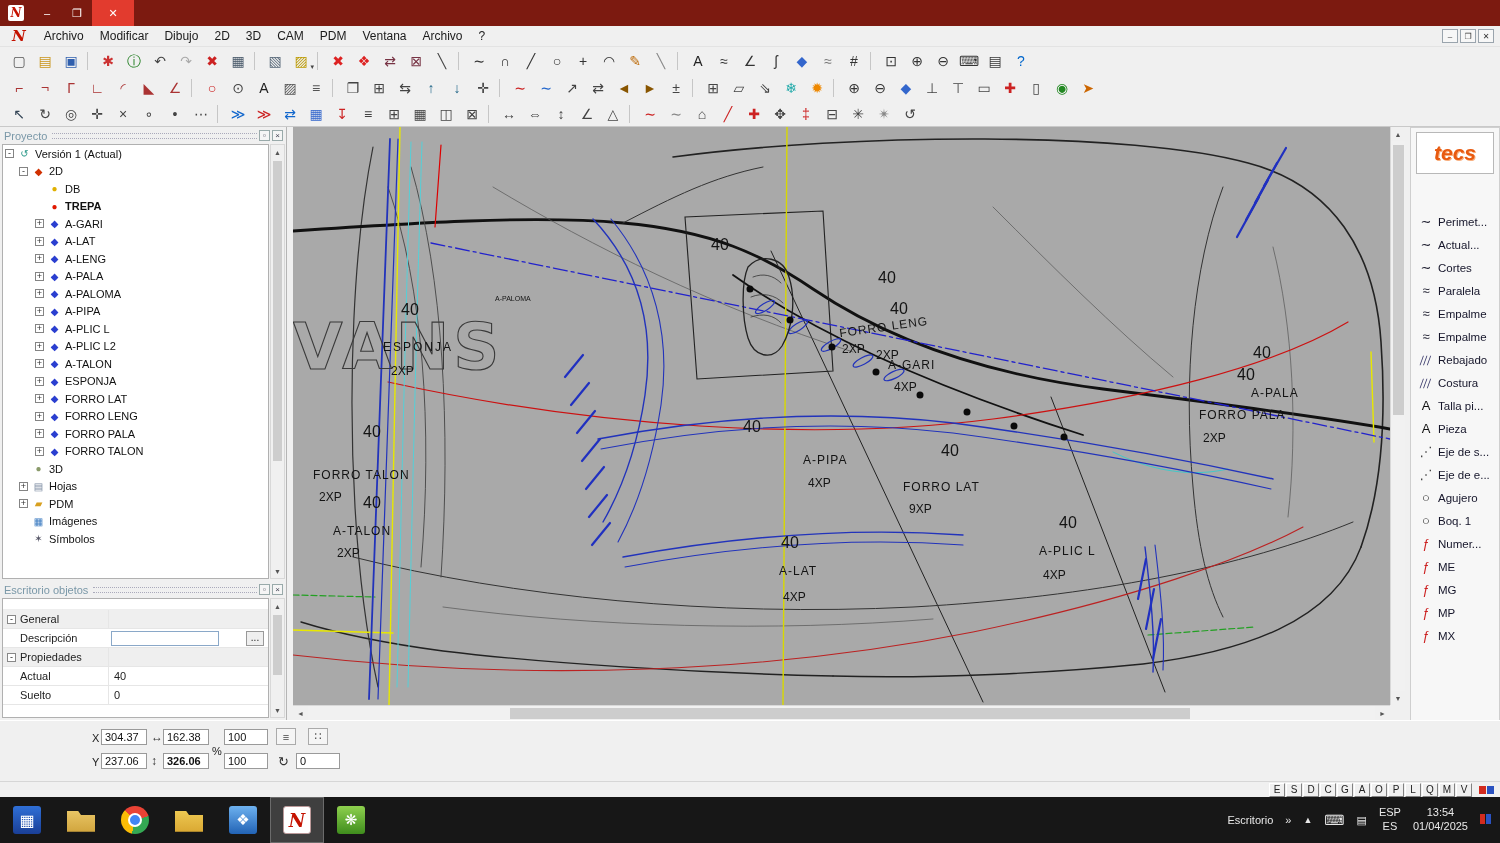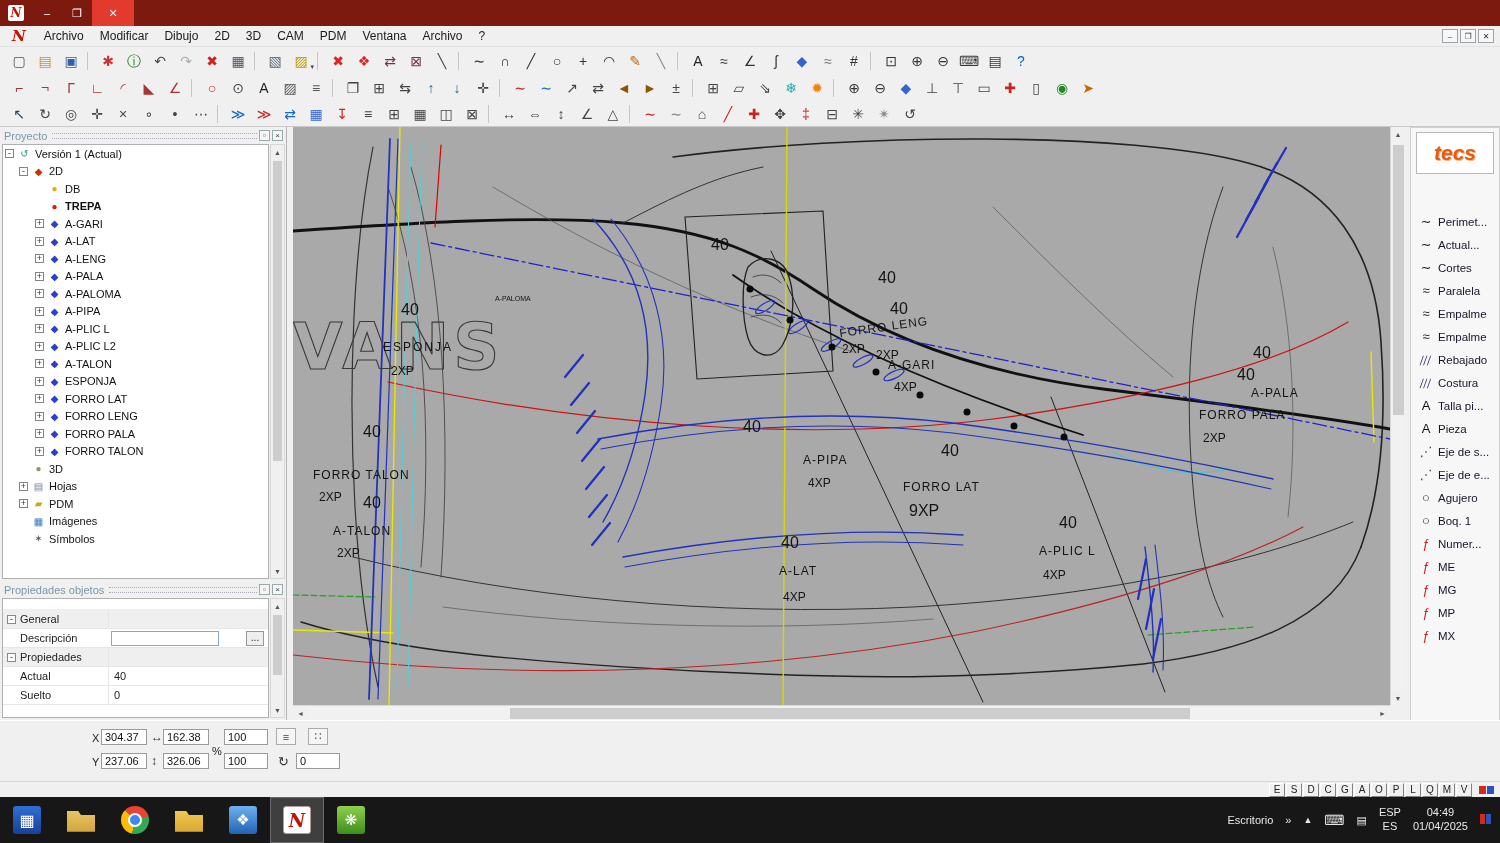--- a/index.html
+++ b/index.html
@@ -819,21 +819,21 @@
       </div>
     <div class="pvscroll">
       <div class="sarrow">▲</div>
       <div class="sthumb" style="top:16px;height:300px;"></div>
       <div class="sarrow bottom">▼</div>
     </div>
   </div>
 
   <div id="props" class="dockpanel">
     <div class="ptitle">
-      <span class="pt">Propiedades objetos</span>
+      <span class="pt">Escritorio objetos</span>
       <span class="pfill"></span>
       <span class="pminib">▫</span>
       <span class="pminib">×</span>
     </div>
     <div class="panelbody">
 
     <div class="prow blank">
           
           
           
@@ -979,21 +979,21 @@
         <div class="clab" style="left: 546px; top: 194px; font-size: 12px; letter-spacing: 1px; transform: rotate(-8deg);">FORRO LENG</div>
         <div class="clab" style="left: 549px; top: 216px; font-size: 12px;">2XP</div>
         <div class="clab" style="left: 583px; top: 222px; font-size: 12px;">2XP</div>
         <div class="clab" style="left: 595px; top: 232px; font-size: 12px; letter-spacing: 1px;">A-GARI</div>
         <div class="clab" style="left: 601px; top: 254px; font-size: 12px;">4XP</div>
         <div class="clab" style="left: 450px; top: 292px; font-size: 16px;">40</div>
         <div class="clab" style="left: 510px; top: 327px; font-size: 12px; letter-spacing: 1px;">A-PIPA</div>
         <div class="clab" style="left: 515px; top: 350px; font-size: 12px;">4XP</div>
         <div class="clab" style="left: 648px; top: 316px; font-size: 16px;">40</div>
         <div class="clab" style="left: 610px; top: 354px; font-size: 12px; letter-spacing: 1px;">FORRO LAT</div>
-        <div class="clab" style="left: 616px; top: 376px; font-size: 16px;">9XP</div>
+        <div class="clab" style="left: 616px; top: 376px; font-size: 12px;">9XP</div>
         <div class="clab" style="left: 488px; top: 408px; font-size: 16px;">40</div>
         <div class="clab" style="left: 486px; top: 438px; font-size: 12px; letter-spacing: 1px;">A-LAT</div>
         <div class="clab" style="left: 490px; top: 464px; font-size: 12px;">4XP</div>
         <div class="clab" style="left: 766px; top: 388px; font-size: 16px;">40</div>
         <div class="clab" style="left: 746px; top: 418px; font-size: 12px; letter-spacing: 1px;">A-PLIC L</div>
         <div class="clab" style="left: 750px; top: 442px; font-size: 12px;">4XP</div>
         <div class="clab" style="left: 960px; top: 218px; font-size: 16px;">40</div>
         <div class="clab" style="left: 944px; top: 240px; font-size: 16px;">40</div>
         <div class="clab" style="left: 958px; top: 260px; font-size: 12px; letter-spacing: 1px;">A-PALA</div>
         <div class="clab" style="left: 906px; top: 282px; font-size: 12px; letter-spacing: 1px;">FORRO PALA</div>
@@ -1115,21 +1115,21 @@
     <span class="sfield" style="left:101px;top:8px;width:46px;">304.37</span>
     <span class="sicon" style="left:151px;top:9px;">↔</span>
     <span class="sfield" style="left:163px;top:8px;width:46px;">162.38</span>
     <span class="sfield" style="left:224px;top:8px;width:44px;">100</span>
     <span class="sbtn" style="left:276px;top:7px;">≡</span>
     <span class="sbtn" style="left:308px;top:7px;">∷</span>
     <span class="slab" style="left:212px;top:24px;">%</span>
     <span class="slab" style="left:92px;top:35px;">Y</span>
     <span class="sfield" style="left:101px;top:32px;width:46px;">237.06</span>
     <span class="sicon" style="left:151px;top:33px;">↕</span>
-    <span class="sfield" style="left:163px;top:32px;width:46px;">326.06</span>
+    <span class="sfield" style="left:163px;top:32px;width:46px;font-weight:bold;">326.06</span>
     <span class="sfield" style="left:224px;top:32px;width:44px;">100</span>
     <span class="sicon" style="left:278px;top:33px;font-size:13px;">↻</span>
     <span class="sfield" style="left:296px;top:32px;width:44px;">0</span>
   </div>
 
   <div id="letters">
     <span style="display:flex;">
 
     <span class="lbtn">E</span>
         <span class="lbtn">S</span>
@@ -1179,21 +1179,21 @@
       <span>Escritorio</span>
       <span>»</span>
       <span class="sm">▲</span>
       <span class="kb">⌨</span>
       <span>▤</span>
       <span class="trayblock">
         <div>ESP</div>
         <div>ES</div>
       </span>
       <span class="trayblock">
-        <div>04:49</div>
+        <div>13:54</div>
         <div>01/04/2025</div>
       </span>
       <span class="trayicon">
           <i style="background:#d22b1e;"></i>
           <i style="background:#2b52c0;"></i>
         </span>
     </div>
   </div>
 
 </div>

